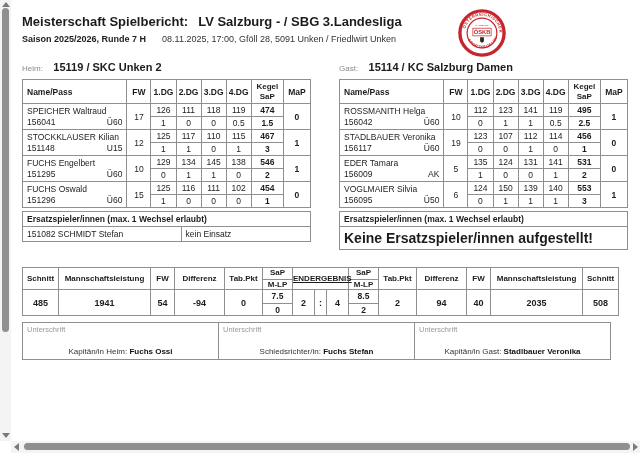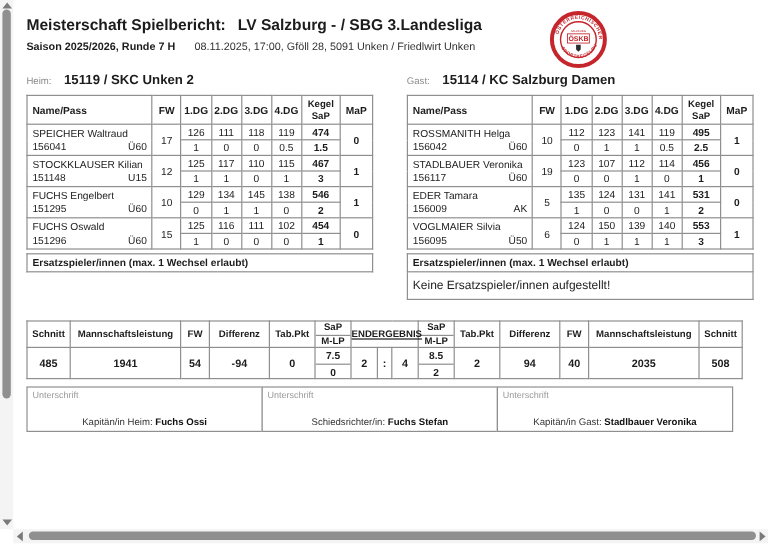--- a/index.html
+++ b/index.html
@@ -46,21 +46,21 @@
   .th-kegel div { line-height:10px; font-size:8px; }
   .sub td { height:13px; }
   .p-name-cell { text-align:left; padding:1px 4px; }
   .p-name-line { font-size:8.5px; line-height:11px; white-space:nowrap; overflow:hidden; }
   .p-pass-line { display:flex; justify-content:space-between; font-size:8.5px; line-height:11px; }
   .bold { font-weight:bold; }
 
   .etable { margin-top:3px; }
   .etable .e-title { text-align:left; font-weight:bold; padding:2px 4px; font-size:8.5px; height:14px; }
   .etable .e-cell { text-align:left; padding:2px 4px; height:15px; }
-  .etable .e-note { text-align:left; padding:2px 4px; height:23px; font-size:10px; }
+  .etable .e-note { text-align:left; padding:2px 4px; height:23px; font-size:14px;font-weight:bold; }
 
   .stable { width:590px; margin-top:17px; }
   .stable th { height:20px; font-size:8px; }
   .stable td { height:24px; font-weight:bold; font-size:9px; }
   .split { padding:0; }
   .split div { height:50%; line-height:10px; font-size:8px; font-weight:bold; }
   .split.vals div { line-height:12px; font-size:8.5px; }
   .split div + div { border-top:1px solid #8f8f8f; }
   .th-ender { text-decoration:underline; font-size:8px; }
   .score-cell { font-size:12px; }
@@ -249,20 +249,24 @@
       </table>
       <table class="etable">
         <colgroup>
             <col style="width:158px">
             <col style="width:129px">
           </colgroup>
         <tbody>
             <tr>
               <td class="e-title" colspan="2">Ersatzspieler/innen (max. 1 Wechsel erlaubt)</td>
             </tr>
+        <tr>
+          <td class="e-cell">151082 SCHMIDT Stefan</td>
+          <td class="e-cell">kein Einsatz</td>
+        </tr>
       </tbody>
         </table>
     </div>
 
     <div class="team-col">
       <div class="team-line">
         <span class="team-label">Gast:</span>
         <span class="team-name">15114 / KC Salzburg Damen</span>
       </div>
       <table class="ptable">

